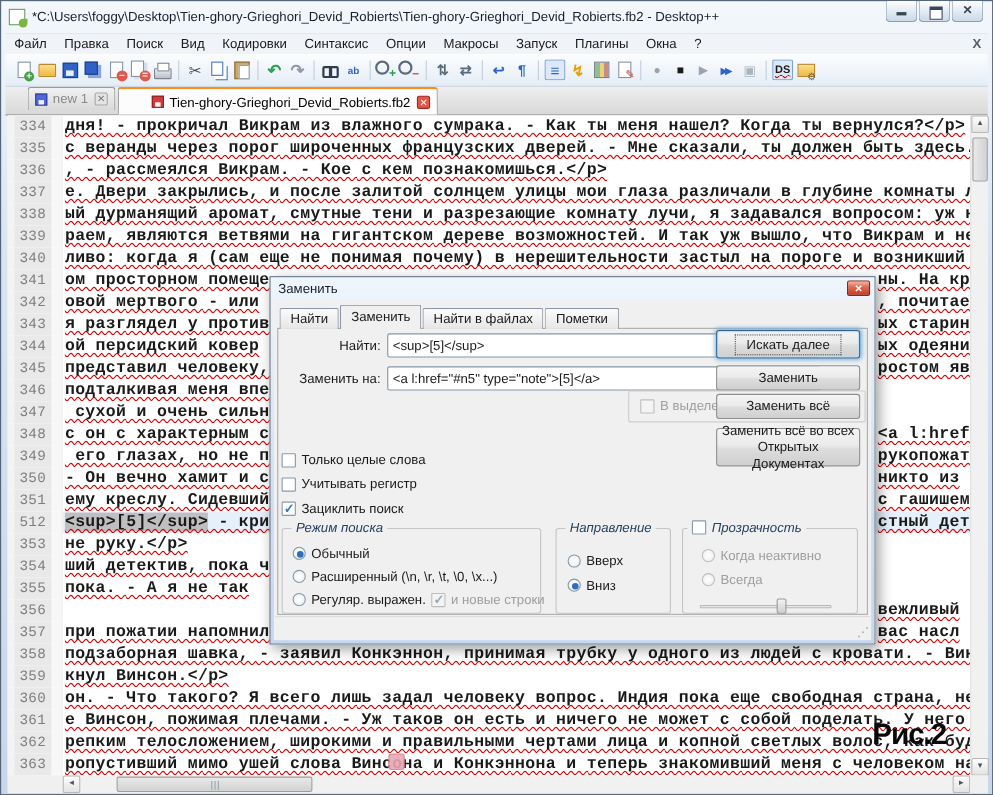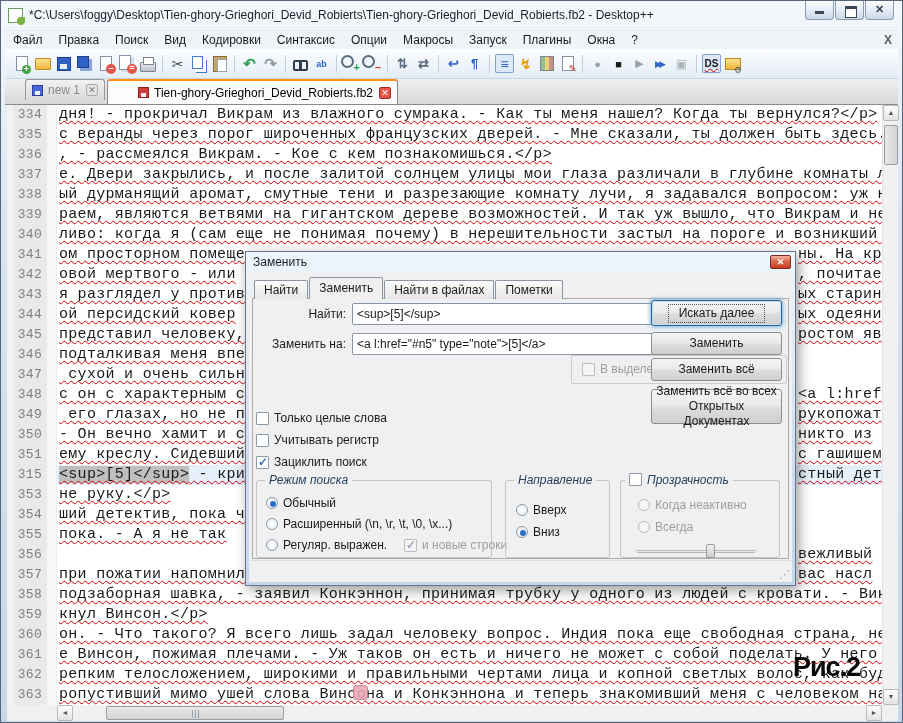--- a/index.html
+++ b/index.html
@@ -95,21 +95,21 @@
   
   .editor { position:absolute; left:6px; top:104px; width:891px; height:616px; background:#F0F0F0; }
   #lines { position:absolute; left:0; top:0; right:16px; height:600px; overflow:hidden; background:#fff; }
   .line { display:flex; height:20px; font-family:"Liberation Mono", monospace; font-size:15px; line-height:20px; letter-spacing:0.3px; }
   .bm   { width:6px;  background:#F3F3F3; flex:none; }
   .num  { width:34px; background:#E9E9E9; color:#7F7F7F; text-align:right; padding-right:5px; font-size:13px; flex:none; }
   .fold { width:10px; background:#F7F7F7; border-right:1px solid #EDEDED; flex:none; }
   .content { flex:1; position:relative; padding-left:2px; white-space:pre; overflow:hidden; background:#fff; }
   .content.cur { background:#E6F0FA; }
   .t, .rseg, .sel { text-decoration:underline; text-decoration-style:wavy; text-decoration-color:#D40000;
-    text-decoration-thickness:1px; text-underline-offset:2px; text-decoration-skip-ink:none; }
+    text-decoration-thickness:1px; text-underline-offset:2px; text-decoration-skip-ink:none;font-weight:bold; }
   .sel { background:#BFBFBF; }
   .rseg { position:absolute; left:741px; top:0; }
   
   .vsb { position:absolute; right:0; top:0; width:16px; height:600px; background:#F1F1F1; border-left:1px solid #E2E2E2; }
   .sbtn { position:absolute; left:0; width:16px; height:16px; background:linear-gradient(#FDFDFD,#E3E3E3); border:1px solid #B9B9B9; border-radius:2px; font-size:7px; color:#4A5560; text-align:center; line-height:14px; }
   .sbtn.up::before { content:"▲"; } .sbtn.down::before { content:"▼"; }
   .sbtn.left::before { content:"◄"; } .sbtn.right::before { content:"►"; }
   .vthumb { position:absolute; left:1px; top:20px; width:14px; height:40px; background:linear-gradient(90deg,#E9E9E9,#D2D2D2); border:1px solid #9D9D9D; border-radius:2px; }
   .hrow { position:absolute; left:0; right:0; top:600px; height:16px; background:#F0F0F0; }
   .hsb { position:absolute; left:50px; right:16px; top:0; height:16px; background:#F1F1F1; }
@@ -348,21 +348,21 @@
           <span class="content"><span class="t">- Он вечно хамит и с</span><span class="rseg">никто из</span></span>
         </div>
         <div class="line">
           <span class="bm"></span>
           <span class="num">351</span>
           <span class="fold"></span>
           <span class="content"><span class="t">ему креслу. Сидевший</span><span class="rseg">с гашишем</span></span>
         </div>
         <div class="line">
           <span class="bm"></span>
-          <span class="num">315</span>
+          <span class="num">512</span>
           <span class="fold"></span>
           <span class="content cur"><span class="sel">&lt;sup&gt;[5]&lt;/sup&gt;</span><span class="t"> - кри</span><span class="rseg">стный дет</span></span>
         </div>
         <div class="line">
           <span class="bm"></span>
           <span class="num">353</span>
           <span class="fold"></span>
           <span class="content"><span class="t">не руку.&lt;/p&gt;</span></span>
         </div>
         <div class="line">
@@ -502,21 +502,21 @@
       <span class="clabel">Обычный</span>
     </div>
     <div class="radio" style="left:20px;top:265px">
       <span class="rdot"></span>
       <span class="clabel">Расширенный (\n, \r, \t, \0, \x...)</span>
     </div>
     <div class="radio" style="left:20px;top:286px">
       <span class="rdot"></span>
       <span class="clabel">Регуляр. выражен.</span>
     </div>
-    <div class="cb" style="left:158px;top:286px">
+    <div class="cb" style="left:146px;top:286px">
       <span class="box dis checked"></span>
       <span class="clabel dis-t">и новые строки</span>
     </div>
 
     <div class="grp" style="left:259px;width:105px">
       <span class="legend">Направление</span>
     </div>
     <div class="radio" style="left:270px;top:251px">
       <span class="rdot"></span>
       <span class="clabel">Вверх</span>

